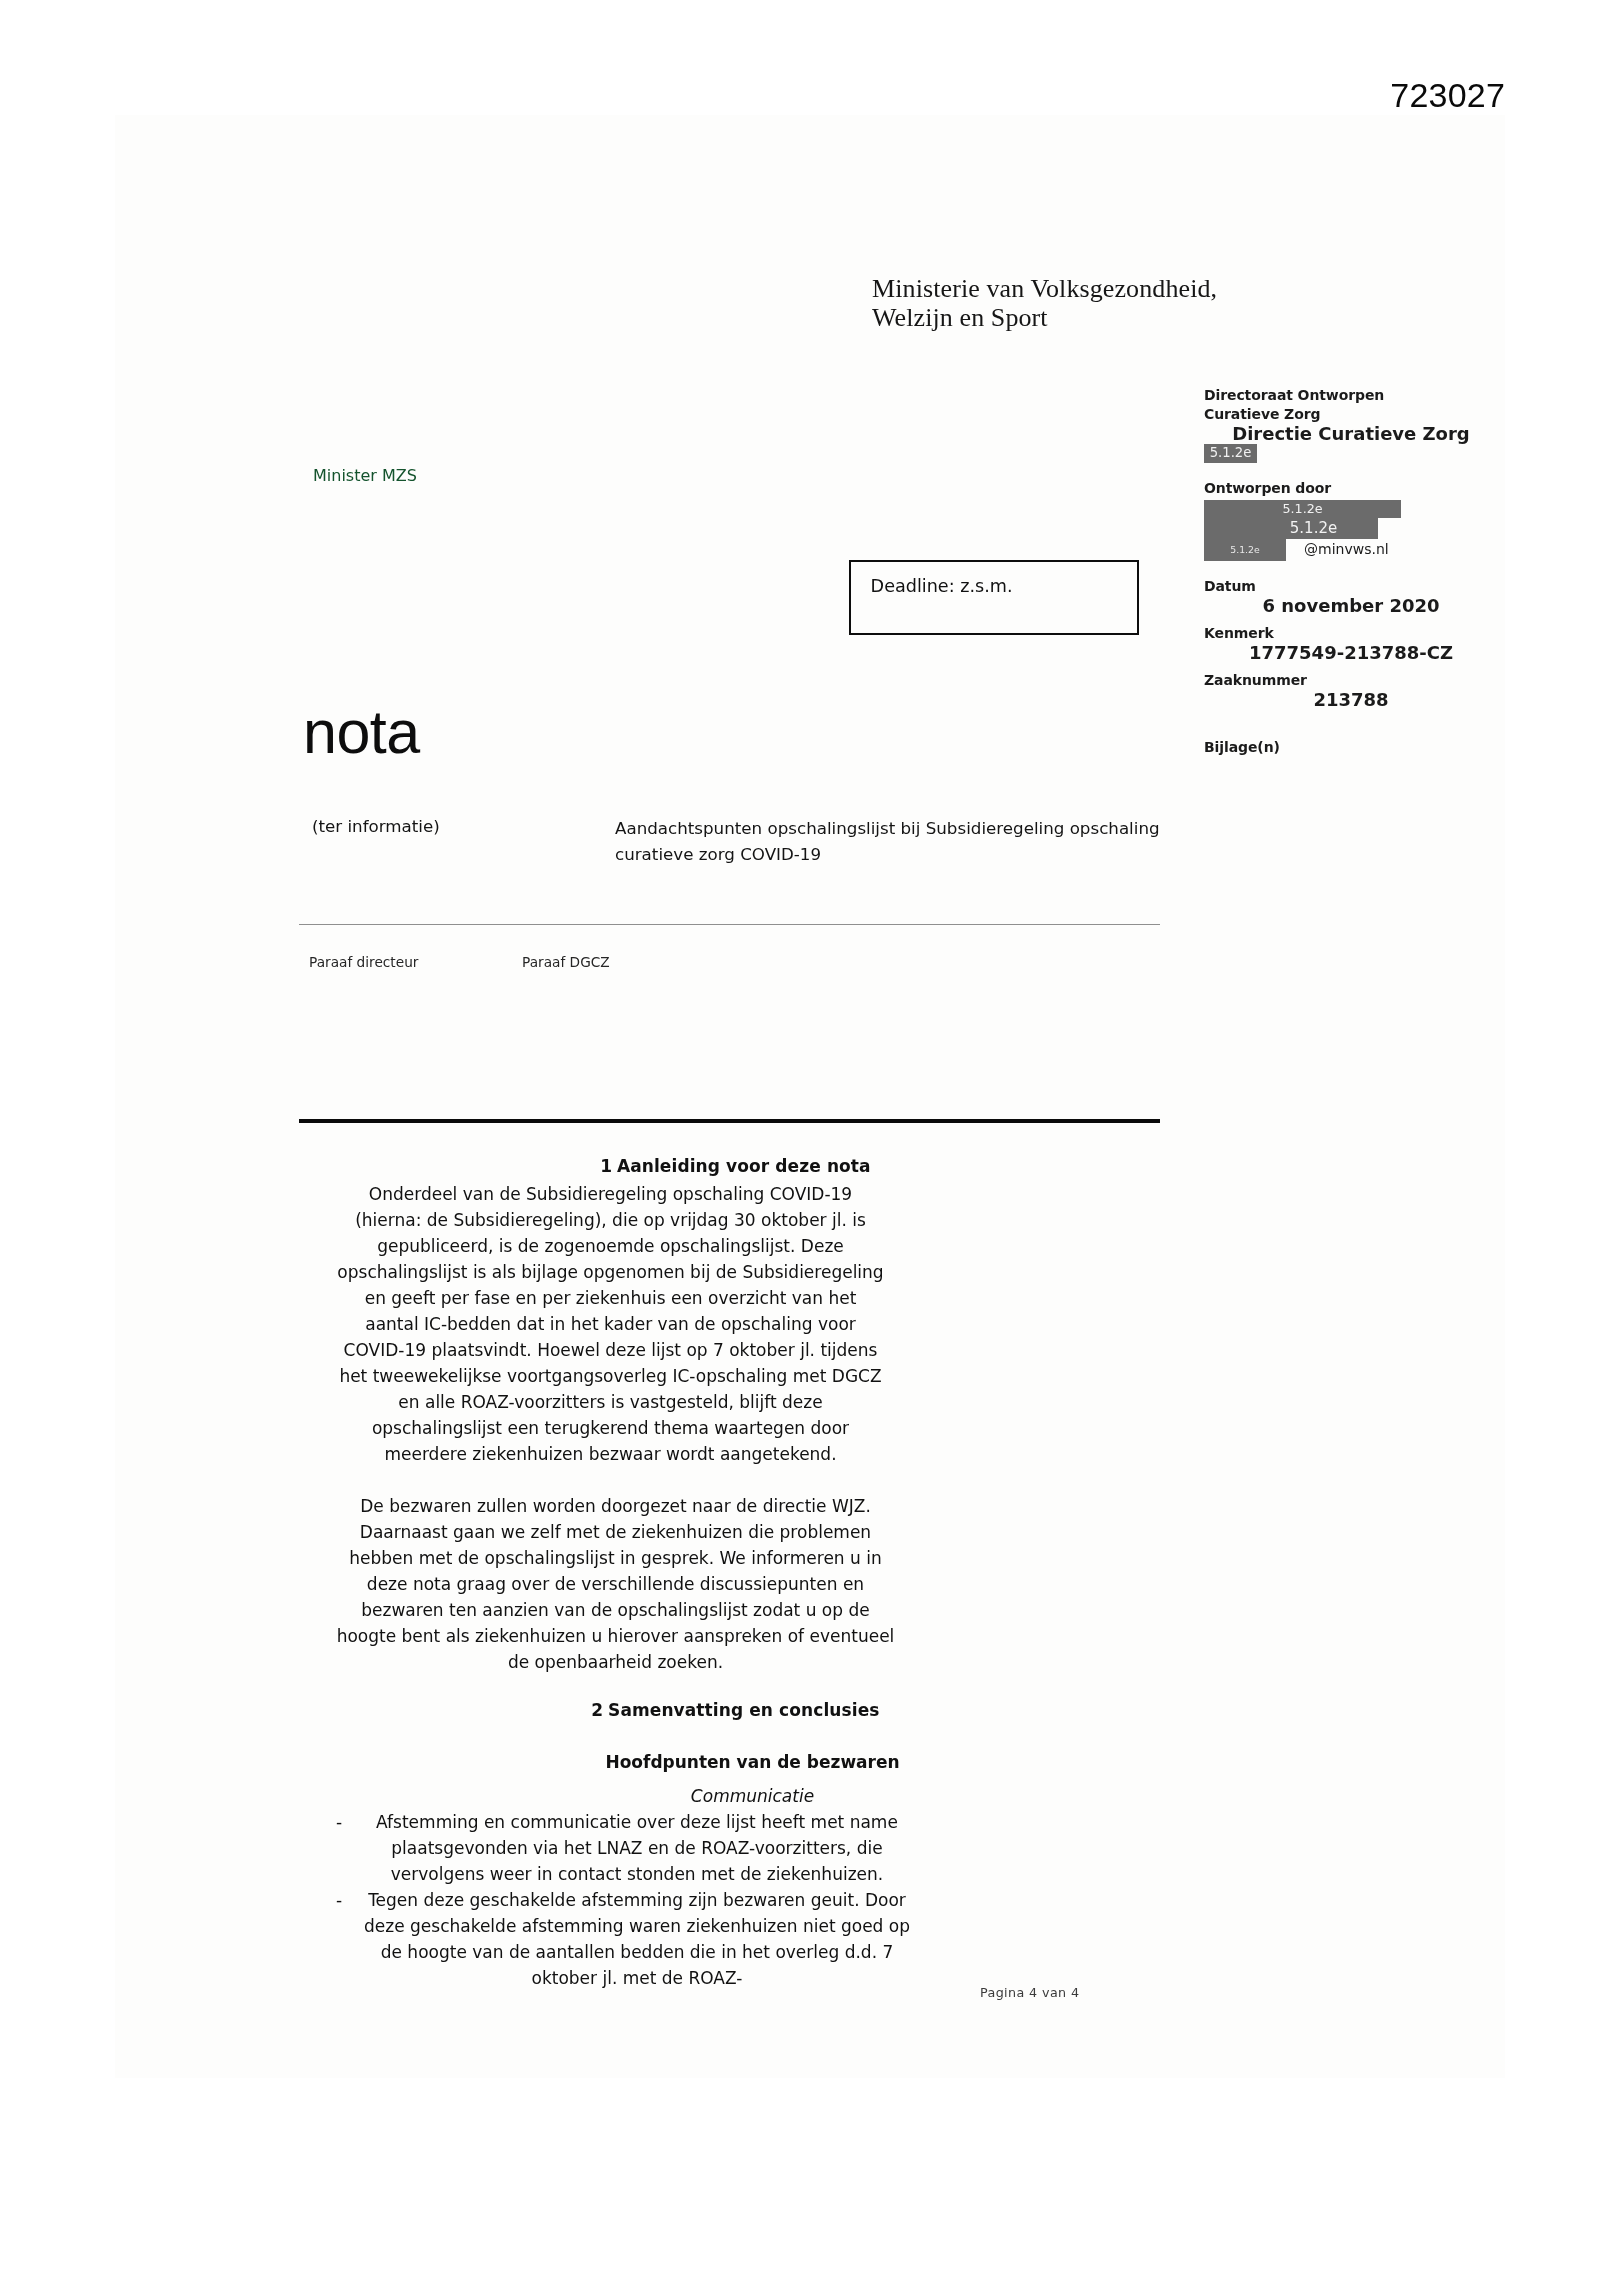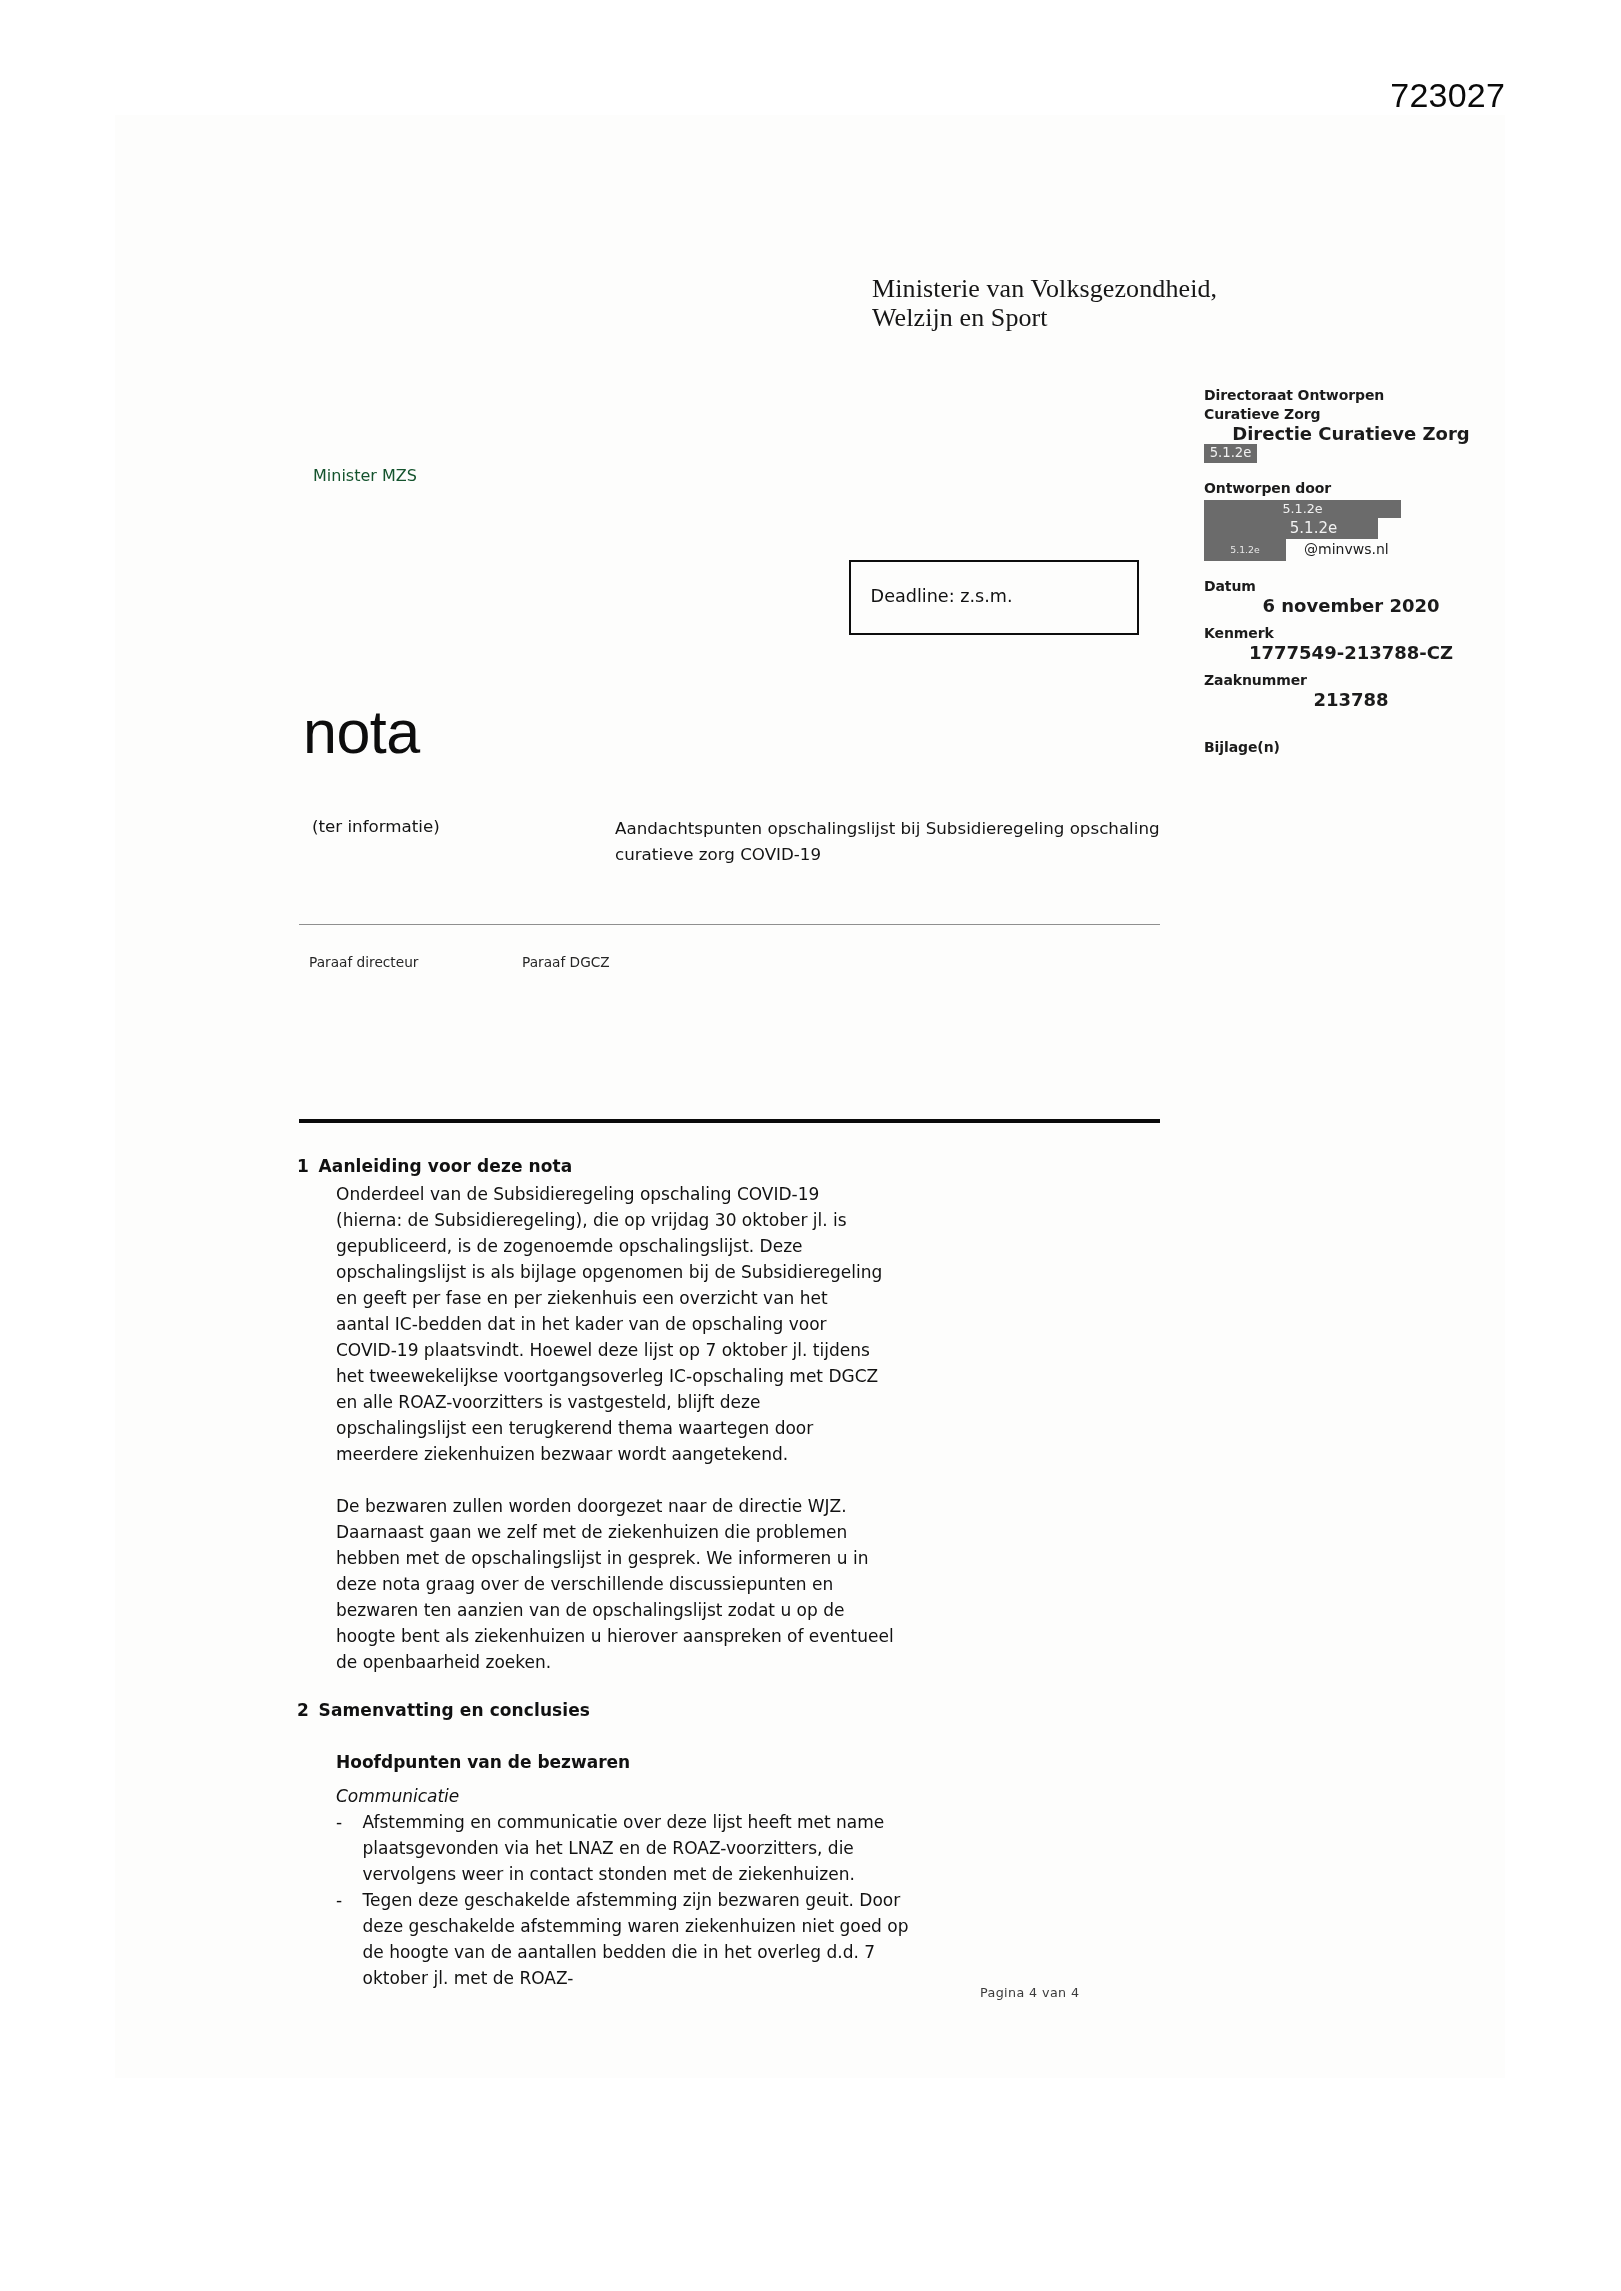--- a/index.html
+++ b/index.html
@@ -130,21 +130,21 @@
     left: 849px;
     top: 560px;
     width: 290px;
     height: 75px;
     border: 2px solid #0d0d0d;
     box-sizing: border-box;
   }
   #deadline-text {
     position: absolute;
     left: 19.6px;
-    top: 24px;
+    top: 14px;
     font-size: 17.6px;
     color: #111;
   }
 
   
   #nota-title {
     position: absolute;
     left: 303px;
     top: 702px;
     font-family: "Liberation Sans", sans-serif;
@@ -201,20 +201,21 @@
   #paraaf-dir { left: 309px; }
   #paraaf-dgcz { left: 522px; }
 
   
   #body {
     position: absolute;
     left: 297px;
     top: 1155px;
     width: 872px;
     color: #111;
+    text-align: center;
   }
   .sec-head {
     font-size: 17px;
     font-weight: bold;
     letter-spacing: 0.1px;
     margin: 0 0 2.9px 0;
     line-height: 23.5px;
   }
   .sec-num { display: inline-block; width: 21.6px; }
   .para {

